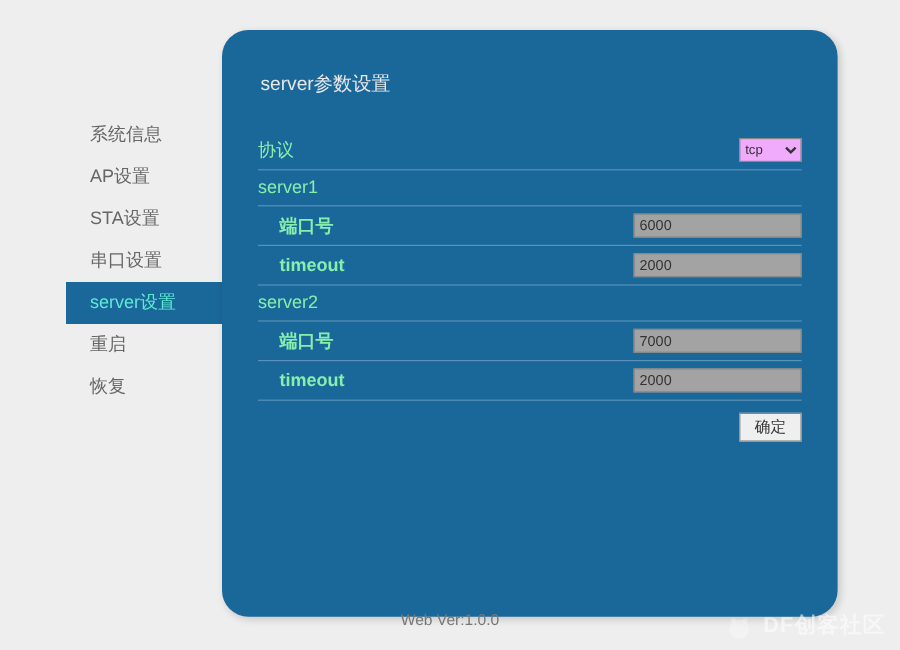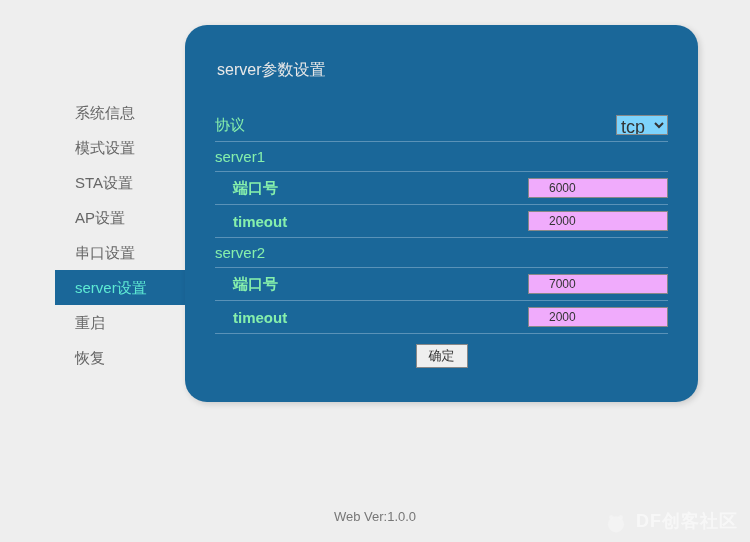--- a/index.html
+++ b/index.html
@@ -28,21 +28,21 @@
       font-size: 15px;
       cursor: pointer;
       line-height: 1.8;
     }
     .sidebar-item.active {
       background: #1a6799;
       color: #5eead4;
     }
     .panel {
       width: 513px;
-      height: 377px;
+      height: 489px;
       background: #1a6799;
       border-radius: 22px;
       padding: 35px 30px 20px 30px;
       color: #fff;
       box-shadow: 2px 2px 6px rgba(0,0,0,0.15);
     }
     .panel-title {
       font-size: 16px;
       color: #e8e8e8;
       margin-bottom: 28px;
@@ -60,37 +60,37 @@
       font-size: 15px;
       color: #86efac;
     }
     .row-label.indent {
       padding-left: 18px;
       font-weight: bold;
     }
     .row select {
       width: 52px;
       height: 20px;
-      font-size: 18px;
-      background: #7dd3fc;
+      font-size: 11px;
+      background: #f0abfc;
       border: 1px solid #888;
       color: #333;
     }
     .row input[type="text"] {
       width: 140px;
       height: 20px;
       font-size: 12px;
-      padding: 0 20px;
+      padding: 0 4px;
       border: 1px solid #888;
-      background: #f0abfc;
+      background: #a3a3a3;
       color: #333;
     }
     .submit-row {
       display: flex;
-      justify-content: center;
+      justify-content: flex-end;
       padding-top: 10px;
     }
     .submit-btn {
       padding: 2px 12px;
       font-size: 13px;
       background: #efefef;
       border: 1px solid #888;
       color: #333;
       cursor: pointer;
       font-family: inherit;
@@ -120,23 +120,22 @@
       vertical-align: middle;
       opacity: 0.5;
     }
   </style>
 </head>
 <body>
 
 <div class="container">
   <div class="sidebar">
     <div class="sidebar-item">系统信息</div>
-    <div class="sidebar-item">模式设置</div>
+    <div class="sidebar-item">AP设置</div>
     <div class="sidebar-item">STA设置</div>
-    <div class="sidebar-item">AP设置</div>
     <div class="sidebar-item">串口设置</div>
     <div class="sidebar-item active">server设置</div>
     <div class="sidebar-item">重启</div>
     <div class="sidebar-item">恢复</div>
   </div>
 
   <div class="panel">
     <div class="panel-title">server参数设置</div>
 
     <div class="row">

